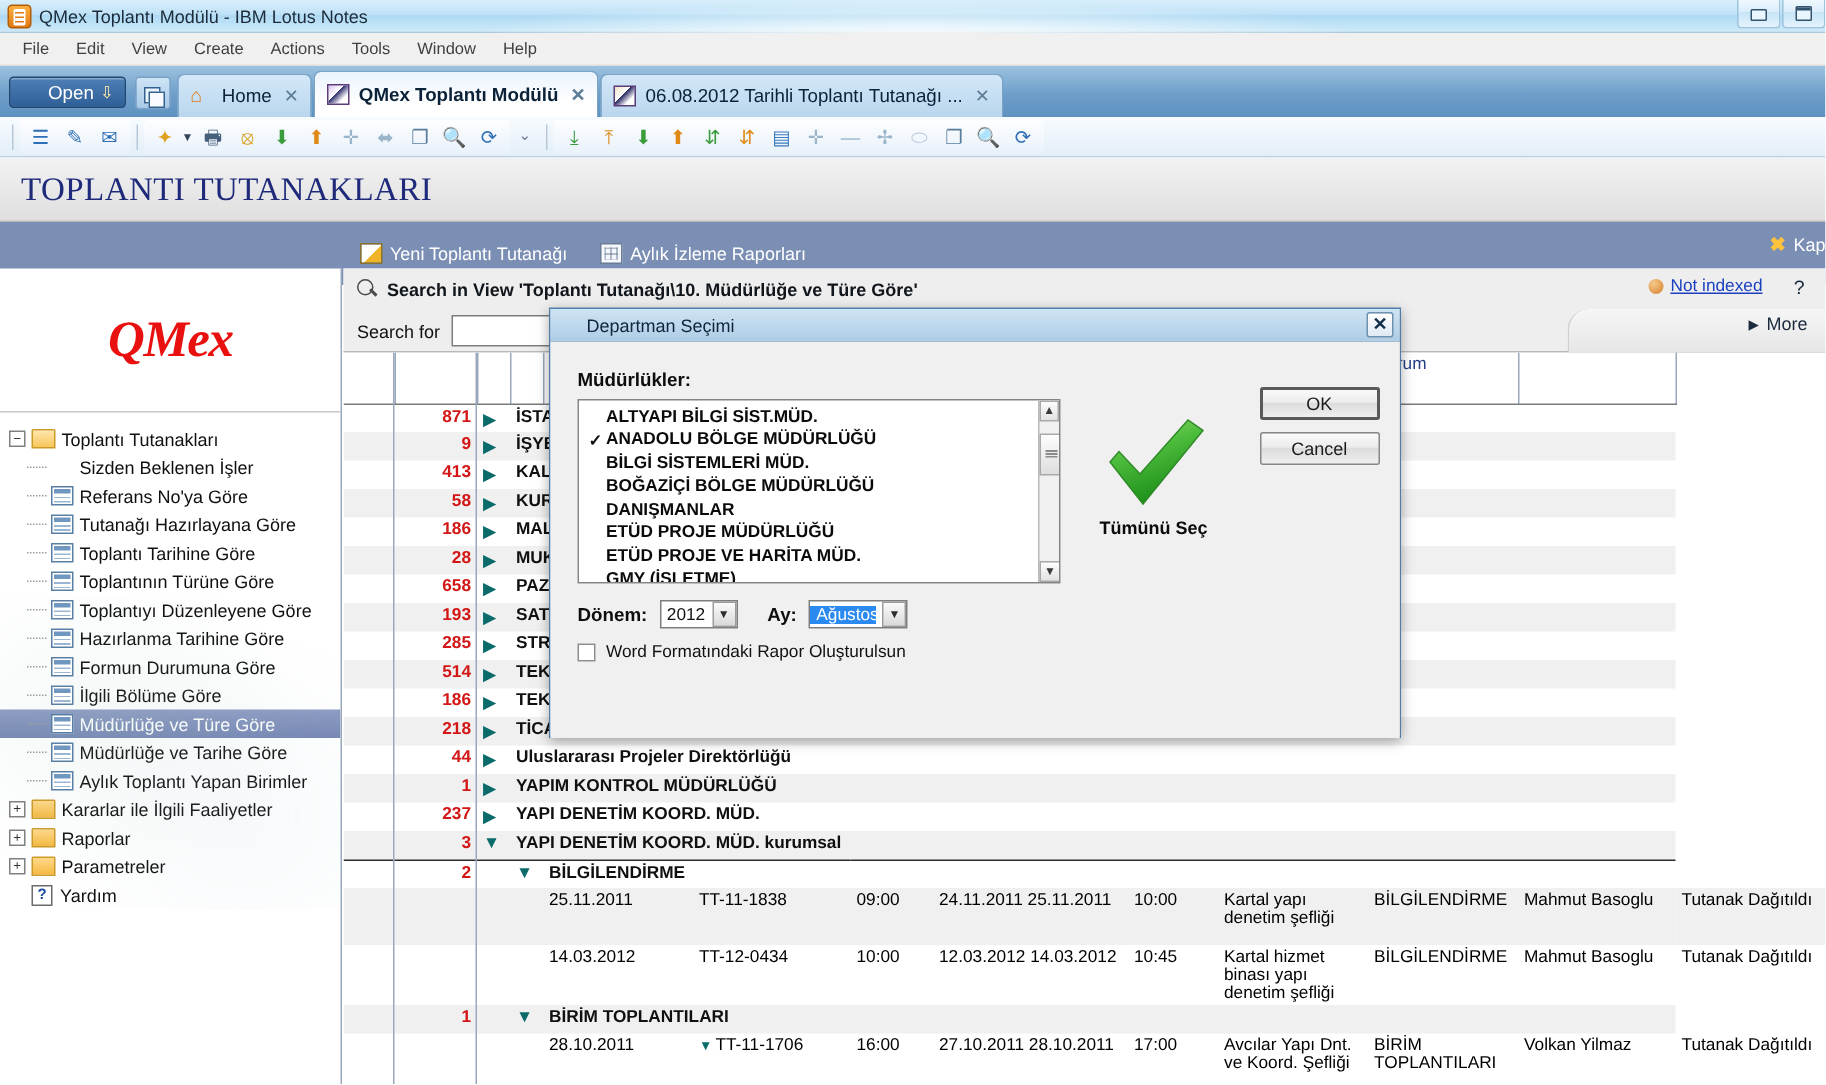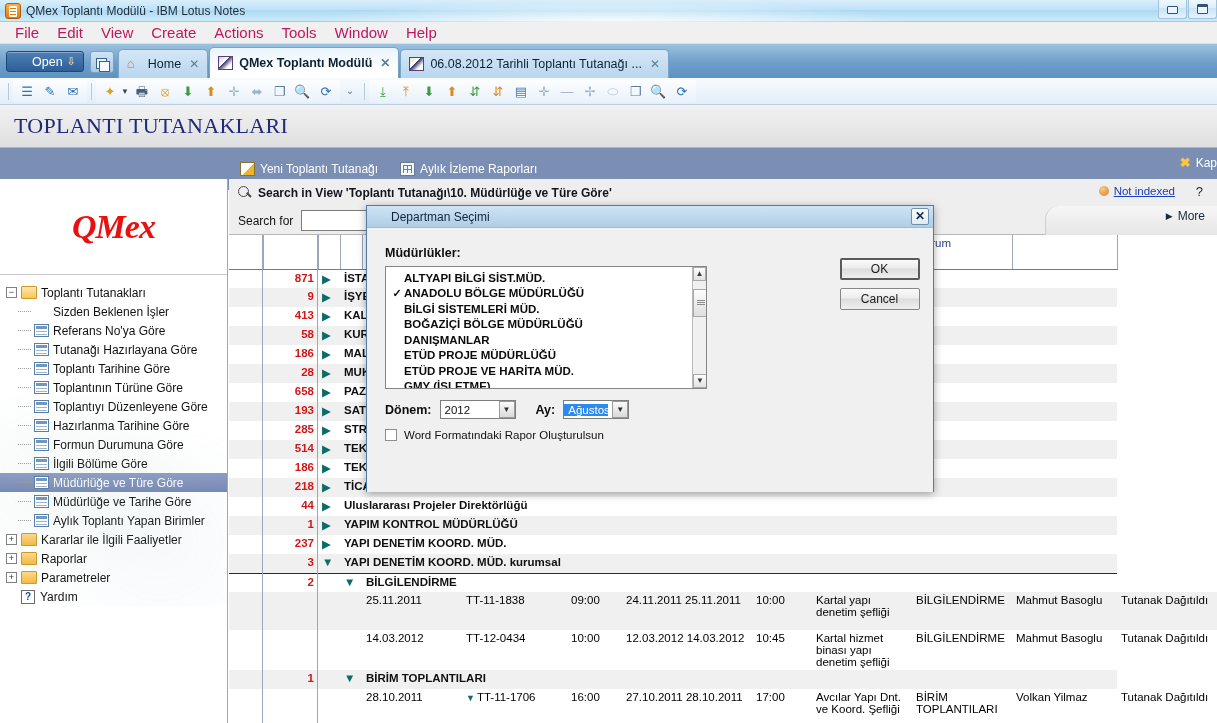--- a/index.html
+++ b/index.html
@@ -53,21 +53,21 @@
   .win-btn .g-min { width: 11px; height: 8px; border: 1px solid #33526b; background:#eaf6ff; border-radius:1px;}
   .win-btn .g-max { width: 11px; height: 10px; border: 1px solid #33526b; background:#eaf6ff; border-radius:1px;}
   .win-btn .g-max::before{content:"";display:block;height:2px;background:#33526b;}
 
   
   .menubar {
     position: absolute; left:0; top: 22px; width: 1217px; height: 22px;
     background: #f0f0f0; border-bottom: 1px solid #dedede;
     display: flex; align-items: center; padding-left: 6px; gap: 0px;
   }
-  .menubar .mi { padding: 2px 9px; font-size: 15px; color: #be185d; cursor: default; }
+  .menubar .mi { padding: 2px 9px; font-size: 11px; color: #404040; cursor: default; }
 
   
   .tabbar {
     position: absolute; left:0; top: 44px; width: 1217px; height: 34px;
     background: linear-gradient(to bottom, #9cc2e0 0%, #6e9ec9 55%, #5f92c1 100%);
     display: flex; align-items: flex-end; padding-left: 6px;
   }
   .open-btn {
     height: 21px; margin-bottom: 6px; padding: 0 7px 0 25px; border-radius: 3px;
     background: linear-gradient(to bottom,#4e7fb5,#2f5f97);
@@ -255,21 +255,21 @@
   .tickwrap { position:absolute; left:352px; top:50px; width:100px; text-align:center; }
   .tick-label { font-size:12px; font-weight:bold; color:#0b0b0b; margin-top:2px; }
 
   .frow { position:absolute; left:18px; top:172px; display:flex; align-items:center; gap:8px; }
   .flabel { font-size:12.5px; font-weight:bold; color:#0d0d0d; }
   .combo { height:19px; border:1px solid #7d7d7d; background:#ffffff; display:flex; align-items:center;
            font-size:11.5px; color:#111; position:relative; }
   .combo .val { padding:0 4px; }
   .combo .arw { width:16px; height:17px; margin-left:auto; background: linear-gradient(to bottom,#fbfbfb,#d9d9d9);
                 border:1px solid #9b9b9b; font-size:8px; line-height:15px; text-align:center; color:#2d2d2d;}
-  .combo.c1 { width:76px; }
+  .combo.c1 { width:52px; }
   .combo.c2 { width:66px; }
   .combo .val.sel { background:#2a8aef; color:#ffffff; display:block; width:44px; }
 
   .chkrow { position:absolute; left:18px; top:201px; display:flex; align-items:center; gap:7px; }
   .cbox { width:12px; height:12px; background:#fff; border:1px solid #8d8d8d; }
   .chktxt { font-size:11.5px; color:#111; }
 
   .dlg-btn {
     width:80px; height:22px; margin: 0 auto 8px auto; display:block;
     background: linear-gradient(to bottom,#fafafa 0%, #ececec 45%, #dcdcdc 50%, #efefef 100%);
@@ -830,20 +830,33 @@
               <span>GMY (İŞLETME)</span>
             </div>
           </div>
           <div class="lb-scroll">
             <div class="lb-arrow">▲</div>
             <div class="lb-thumb"></div>
             <div class="lb-arrow" style="position:absolute;bottom:0;left:0;width:14px">▼</div>
           </div>
         </div>
 
+        <div class="tickwrap">
+          <svg width="74" height="62" viewBox="0 0 74 62">
+            <defs>
+              <linearGradient id="gch" x1="0" y1="0" x2="0.4" y2="1">
+                <stop offset="0%" stop-color="#9fe06a"></stop>
+                <stop offset="45%" stop-color="#4cbc3c"></stop>
+                <stop offset="100%" stop-color="#1c8d18"></stop>
+              </linearGradient>
+            </defs>
+            <path d="M8 30 L14 23 L28 38 L60 2 L70 9 L30 58 Z" fill="url(#gch)" stroke="#2f8a28" stroke-width="1"></path>
+          </svg>
+          <div class="tick-label">Tümünü Seç</div>
+        </div>
 
         <div class="frow">
           <span class="flabel">Dönem:</span>
           <div class="combo c1">
             <span class="val">2012</span>
             <span class="arw">▼</span>
           </div>
           <span class="flabel" style="margin-left:12px">Ay:</span>
           <div class="combo c2">
             <span class="val sel">Ağustos</span>

